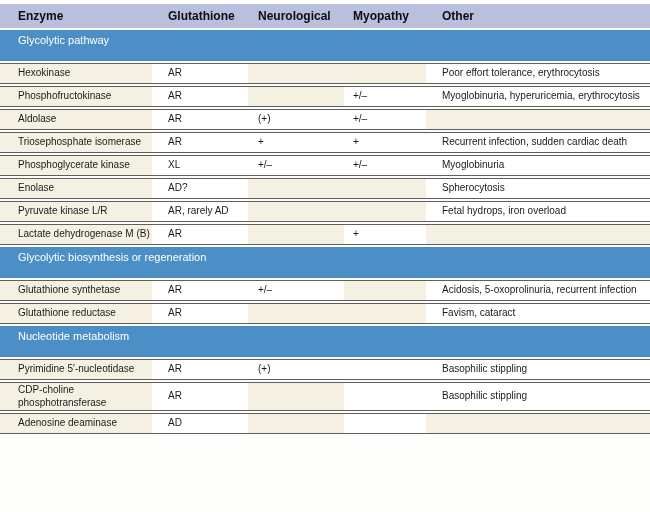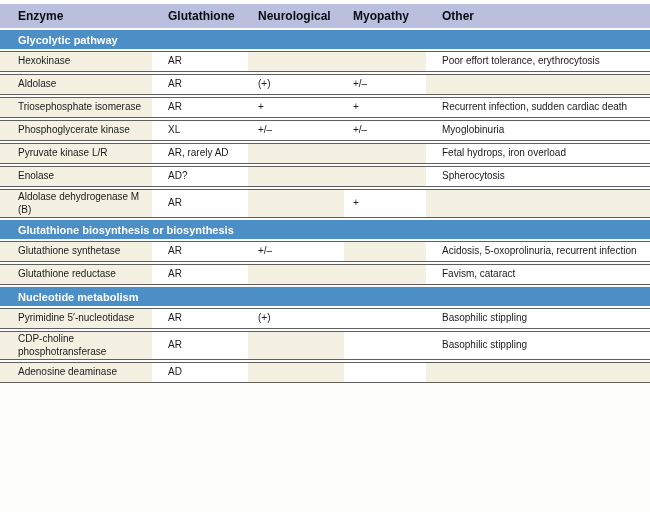--- a/index.html
+++ b/index.html
@@ -29,22 +29,22 @@
   col.c2{width:96px}
   col.c3{width:82px}
   col.c4{width:224px}
   th{
     background:var(--header-bg);
     height:24px;font-size:12px;font-weight:700;text-align:left;
     padding:0;vertical-align:middle;color:#0c0c14;
   }
   tr.section-row td{
     background:var(--section-bg);
-    color:#ffffff;font-weight:700;font-size:11px;
-    height:17px;padding:1px 0 1px 18px;vertical-align:middle;margin-left:21px;
+    color:#ffffff;font-weight:400;font-size:11px;
+    height:17px;padding:1px 0 13px 18px;vertical-align:middle;margin-left:21px;
   }
   tr.data-row td{
     height:17px;
     border-top:1px solid var(--border);
     border-bottom:1px solid var(--border);
     font-size:10px;line-height:12.5px;
     padding:1px 2px 1px 0;vertical-align:middle;
     overflow:hidden;
   }
   td.b{background:var(--cell-beige);margin-top:42px;}
@@ -81,20 +81,27 @@
           <td colspan="5">Glycolytic pathway</td>
         </tr>
         <tr class="data-row">
           <td class="c0 b">Hexokinase</td>
           <td class="c1 w">AR</td>
           <td class="c2 b"></td>
           <td class="c3 b"></td>
           <td class="c4 w">Poor effort tolerance, erythrocytosis</td>
         </tr>
         <tr class="data-row">
+          <td class="c0 b">Phosphofructokinase</td>
+          <td class="c1 w">AR</td>
+          <td class="c2 b"></td>
+          <td class="c3 w">+/–</td>
+          <td class="c4 w">Myoglobinuria, hyperuricemia, erythrocytosis</td>
+        </tr>
+        <tr class="data-row">
           <td class="c0 b">Aldolase</td>
           <td class="c1 w">AR</td>
           <td class="c2 w">(+)</td>
           <td class="c3 w">+/–</td>
           <td class="c4 b"></td>
         </tr>
         <tr class="data-row">
           <td class="c0 b">Triosephosphate isomerase</td>
           <td class="c1 w">AR</td>
           <td class="c2 w">+</td>
@@ -102,42 +109,42 @@
           <td class="c4 w">Recurrent infection, sudden cardiac death</td>
         </tr>
         <tr class="data-row">
           <td class="c0 b">Phosphoglycerate kinase</td>
           <td class="c1 w">XL</td>
           <td class="c2 w">+/–</td>
           <td class="c3 w">+/–</td>
           <td class="c4 w">Myoglobinuria</td>
         </tr>
         <tr class="data-row">
+          <td class="c0 b">Enolase</td>
+          <td class="c1 w">AD?</td>
+          <td class="c2 b"></td>
+          <td class="c3 b"></td>
+          <td class="c4 w">Spherocytosis</td>
+        </tr>
+        <tr class="data-row">
           <td class="c0 b">Pyruvate kinase L/R</td>
           <td class="c1 w">AR, rarely AD</td>
           <td class="c2 b"></td>
           <td class="c3 b"></td>
           <td class="c4 w">Fetal hydrops, iron overload</td>
         </tr>
         <tr class="data-row">
-          <td class="c0 b">Enolase</td>
-          <td class="c1 w">AD?</td>
-          <td class="c2 b"></td>
-          <td class="c3 b"></td>
-          <td class="c4 w">Spherocytosis</td>
-        </tr>
-        <tr class="data-row">
-          <td class="c0 b">Aldolase dehydrogenase M (B)</td>
+          <td class="c0 b">Lactate dehydrogenase M (B)</td>
           <td class="c1 w">AR</td>
           <td class="c2 b"></td>
           <td class="c3 w">+</td>
           <td class="c4 b"></td>
         </tr>
         <tr class="section-row">
-          <td colspan="5">Glutathione biosynthesis or biosynthesis</td>
+          <td colspan="5">Glycolytic biosynthesis or regeneration</td>
         </tr>
         <tr class="data-row">
           <td class="c0 b">Glutathione synthetase</td>
           <td class="c1 w">AR</td>
           <td class="c2 w">+/–</td>
           <td class="c3 b"></td>
           <td class="c4 w">Acidosis, 5-oxoprolinuria, recurrent infection</td>
         </tr>
         <tr class="data-row">
           <td class="c0 b">Glutathione reductase</td>

